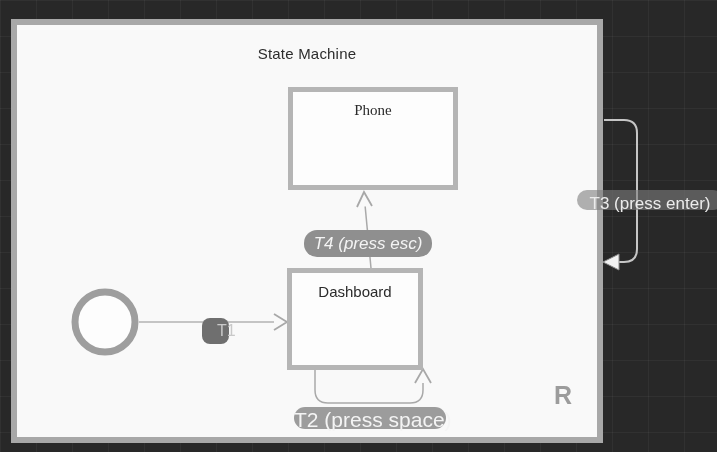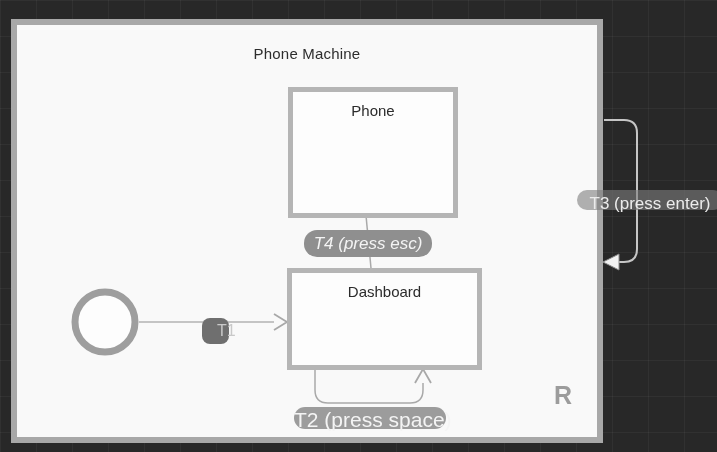--- a/index.html
+++ b/index.html
@@ -33,22 +33,22 @@
   .state-box{
     position:absolute;
     background:#fdfdfd;
     border:5px solid #b5b5b5;
     box-sizing:border-box;
     text-align:center;
     font-size:15px;
     color:#2b2b2b;
   }
   .state-box .state-label{display:block;padding-top:10px;}
-  .state-phone{left:288px;top:87px;width:170px;height:131px;}
-  .state-dashboard{left:287px;top:268px;width:195px;height:102px;}
+  .state-phone{left:288px;top:87px;width:170px;height:103px;font-family:Liberation Serif, serif;}
+  .state-dashboard{left:287px;top:268px;width:136px;height:102px;}
   .diagram-svg{
     position:absolute;left:0;top:0;width:717px;height:452px;
     pointer-events:none;
   }
   .pill{
     position:absolute;
     box-sizing:border-box;
     border-radius:13px;
     text-align:center;
     white-space:nowrap;
@@ -85,21 +85,21 @@
     color:#9c9c9c;
   }
 </style>
 </head>
 <body>
 
 <div class="canvas">
 
   <div class="panel"></div>
 
-  <div class="machine-title">Phone Machine</div>
+  <div class="machine-title">State Machine</div>
 
   <svg class="diagram-svg" viewBox="0 0 717 452" xmlns="http://www.w3.org/2000/svg">
 
     <circle cx="105" cy="322" r="30" fill="#fdfdfd" stroke="#9e9e9e" stroke-width="7"></circle>
 
     <line x1="139" y1="322" x2="277" y2="322" stroke="#b2b2b2" stroke-width="1.5"></line>
     <polyline points="274,314 287,322 274,330" fill="#f9f9f9" stroke="#a8a8a8" stroke-width="1.8"></polyline>
 
     <line x1="371" y1="268" x2="365" y2="205" stroke="#a9a9a9" stroke-width="1.5"></line>
     <polyline points="357,207 364,192 372,206" fill="#f9f9f9" stroke="#a8a8a8" stroke-width="1.8"></polyline>

